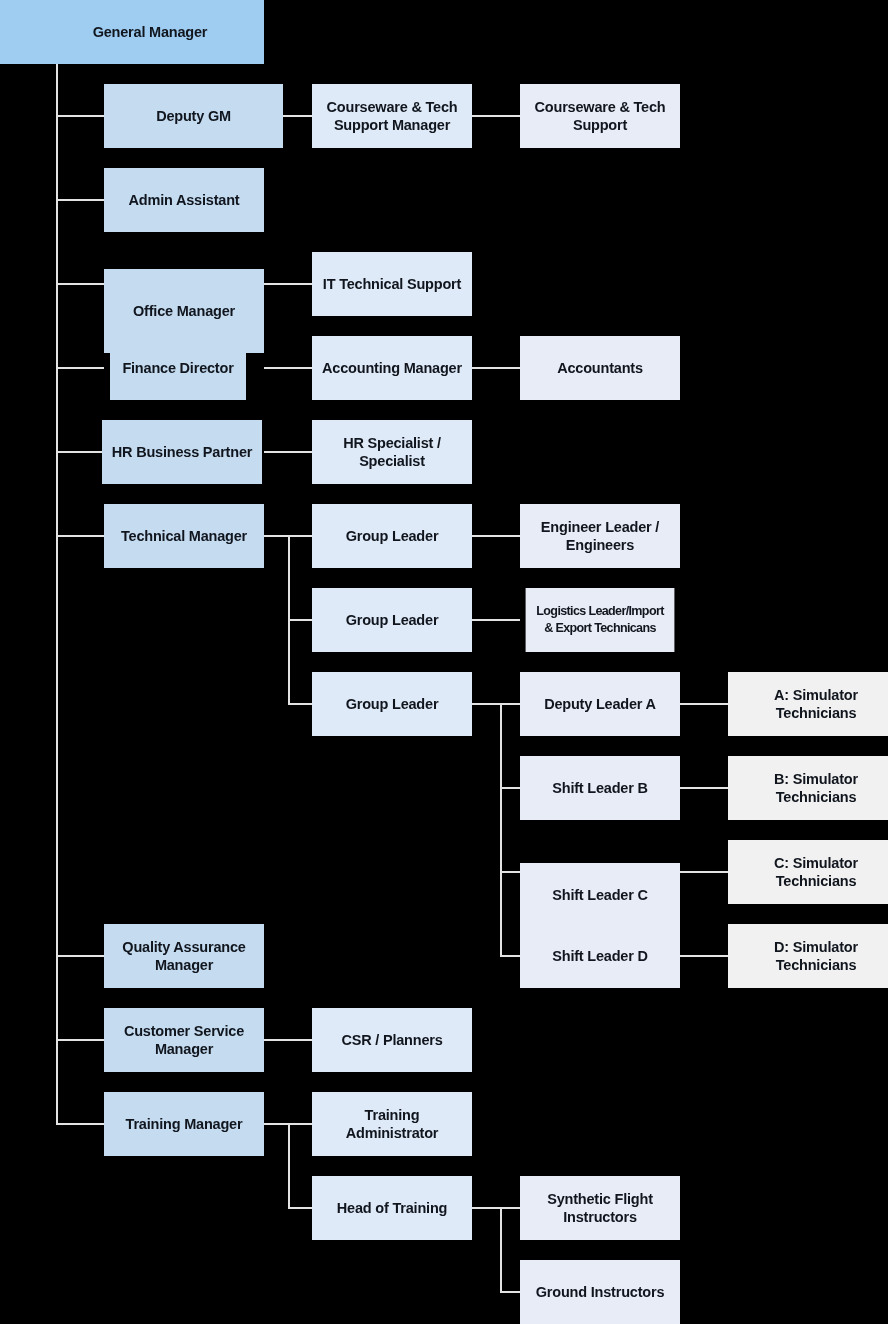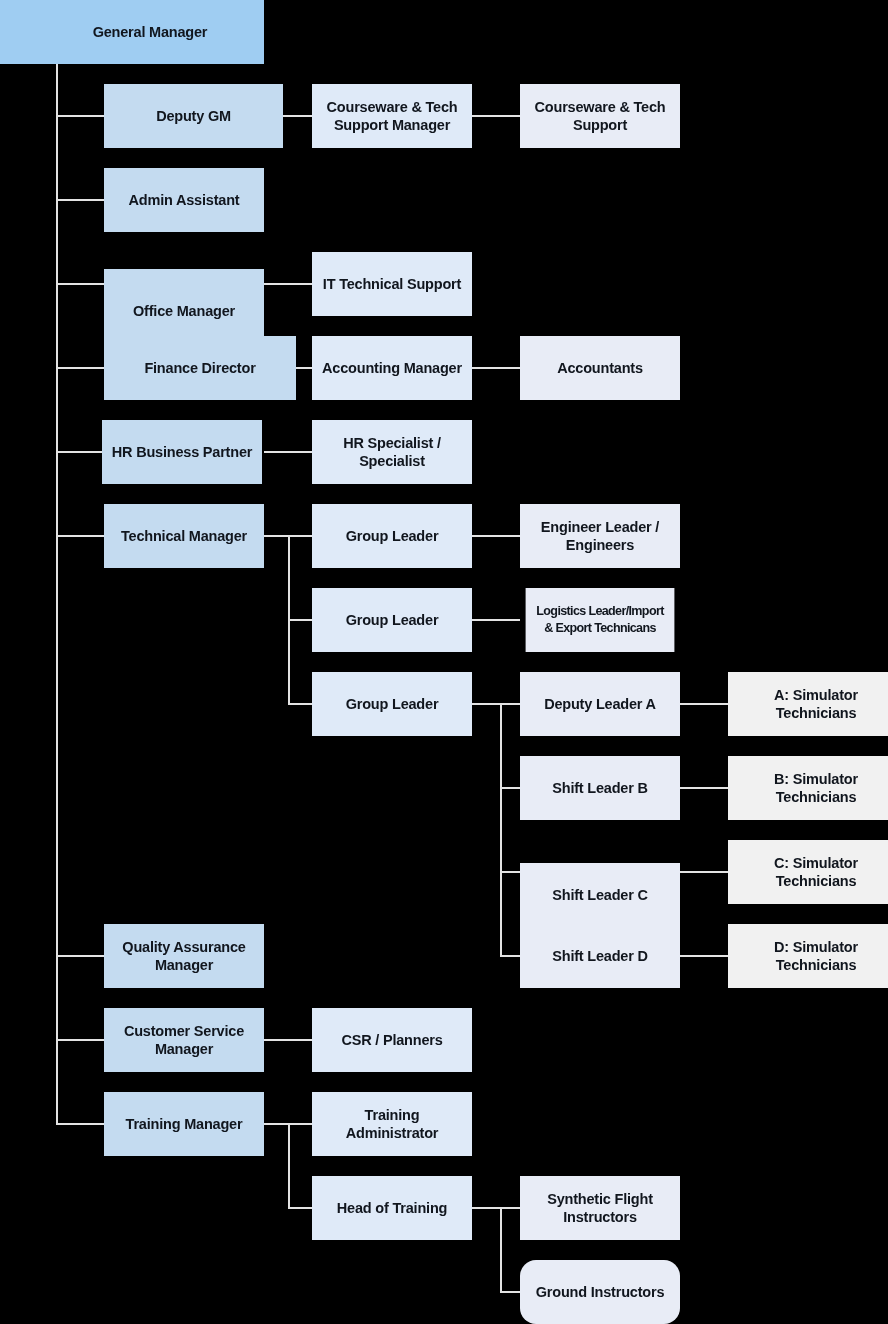--- a/index.html
+++ b/index.html
@@ -95,21 +95,21 @@
       <div class="conn h" style="left: 500px; top: 1291px; width: 22px;"></div>
     </div>
   <div id="node-layer">
       <div class="node level-0" style="left: 0px; top: 0px; width: 264px; height: 64px;">General Manager</div>
       <div class="node level-1" style="left: 104px; top: 84px; width: 179px; height: 64px;">Deputy GM</div>
       <div class="node level-2" style="left: 312px; top: 84px; width: 160px; height: 64px;">Courseware &amp; Tech Support Manager</div>
       <div class="node level-3" style="left: 520px; top: 84px; width: 160px; height: 64px;">Courseware &amp; Tech Support</div>
       <div class="node level-1" style="left: 104px; top: 168px; width: 160px; height: 64px;">Admin Assistant</div>
       <div class="node level-1" style="left: 104px; top: 269px; width: 160px; height: 84px;">Office Manager</div>
       <div class="node level-2" style="left: 312px; top: 252px; width: 160px; height: 64px;">IT Technical Support</div>
-      <div class="node level-1" style="left: 104px; top: 336px; width: 192px; height: 64px;">Finance Director</div>
+      <div class="node level-1" style="left: 110px; top: 336px; width: 136px; height: 64px;">Finance Director</div>
       <div class="node level-2" style="left: 312px; top: 336px; width: 160px; height: 64px;">Accounting Manager</div>
       <div class="node level-3" style="left: 520px; top: 336px; width: 160px; height: 64px;">Accountants</div>
       <div class="node level-1" style="left: 102px; top: 420px; width: 160px; height: 64px;">HR Business Partner</div>
       <div class="node level-2" style="left: 312px; top: 420px; width: 160px; height: 64px;">HR Specialist / Specialist</div>
       <div class="node level-1" style="left: 104px; top: 504px; width: 160px; height: 64px;">Technical Manager</div>
       <div class="node level-2" style="left: 312px; top: 504px; width: 160px; height: 64px;">Group Leader</div>
       <div class="node level-3" style="left: 520px; top: 504px; width: 160px; height: 64px;">Engineer Leader / Engineers</div>
       <div class="node level-2" style="left: 312px; top: 588px; width: 160px; height: 64px;">Group Leader</div>
       <div class="node level-3 condensed" style="left: 520px; top: 588px; width: 160px; height: 64px;">Logistics Leader/Import &amp; Export Technicans</div>
       <div class="node level-2" style="left: 312px; top: 672px; width: 160px; height: 64px;">Group Leader</div>
@@ -121,15 +121,15 @@
       <div class="node level-4" style="left: 728px; top: 840px; width: 176px; height: 64px;">C: Simulator Technicians</div>
       <div class="node level-3" style="left: 520px; top: 924px; width: 160px; height: 64px;">Shift Leader D</div>
       <div class="node level-4" style="left: 728px; top: 924px; width: 176px; height: 64px;">D: Simulator Technicians</div>
       <div class="node level-1" style="left: 104px; top: 924px; width: 160px; height: 64px;">Quality Assurance Manager</div>
       <div class="node level-1" style="left: 104px; top: 1008px; width: 160px; height: 64px;">Customer Service Manager</div>
       <div class="node level-2" style="left: 312px; top: 1008px; width: 160px; height: 64px;">CSR / Planners</div>
       <div class="node level-1" style="left: 104px; top: 1092px; width: 160px; height: 64px;">Training Manager</div>
       <div class="node level-2" style="left: 312px; top: 1092px; width: 160px; height: 64px;">Training Administrator</div>
       <div class="node level-2" style="left: 312px; top: 1176px; width: 160px; height: 64px;">Head of Training</div>
       <div class="node level-3" style="left: 520px; top: 1176px; width: 160px; height: 64px;">Synthetic Flight Instructors</div>
-      <div class="node level-3" style="left: 520px; top: 1260px; width: 160px; height: 64px; border-radius: 16px;">Ground Instructors</div>
+      <div class="node level-3" style="left: 520px; top: 1260px; width: 160px; height: 64px;">Ground Instructors</div>
     </div>
 </div>
 
 </body></html>

